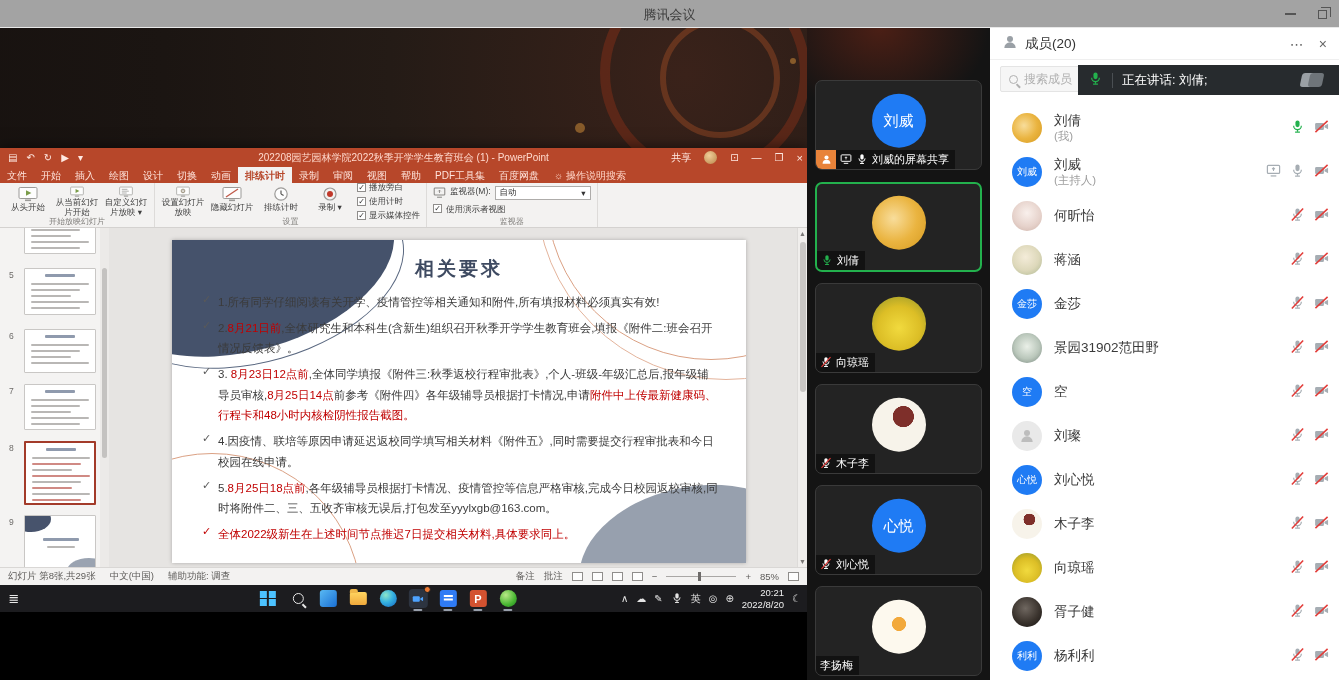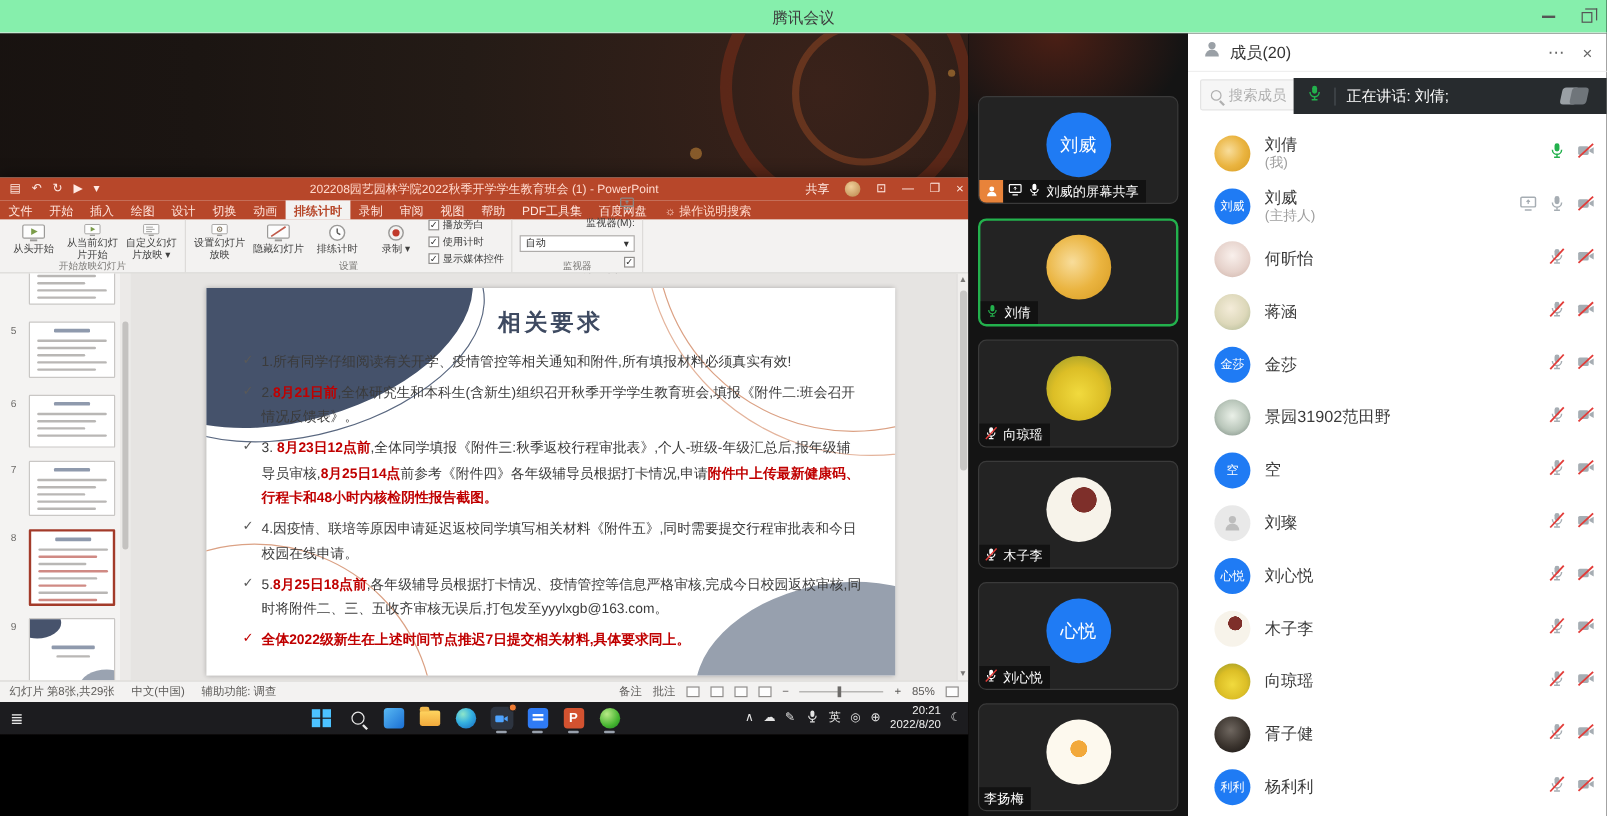--- a/index.html
+++ b/index.html
@@ -1,21 +1,21 @@
 <!DOCTYPE html>
 <html><head>
 <meta charset="utf-8">
 <style>
   * { margin:0; padding:0; box-sizing:border-box; }
   html,body { width:1339px; height:680px; overflow:hidden; }
   body { font-family:"Liberation Sans","DejaVu Sans",sans-serif; background:#000; }
   .app { position:relative; width:1339px; height:680px; background:#000; }
 
   
-  .titlebar { position:absolute; left:0; top:0; width:1339px; height:28px; background:#86efac; border-bottom:1px solid #e8e8e8; }
+  .titlebar { position:absolute; left:0; top:0; width:1339px; height:28px; background:#a3a3a3; border-bottom:1px solid #e8e8e8; }
   .tb-title { position:absolute; left:0; right:0; top:6px; text-align:center; font-size:13px; color:#3c3c3c; }
   .tb-controls { position:absolute; right:6px; top:0; height:28px; display:flex; align-items:center; gap:22px; padding-right:6px; }
   .tb-min { width:11px; height:1.5px; background:#555; }
   .tb-restore { width:9px; height:9px; border:1.2px solid #555; position:relative; }
   .tb-restore::before { content:""; position:absolute; left:2px; top:-4px; width:9px; height:9px; border:1.2px solid #555; border-left:none; border-bottom:none; }
 
   .stage { position:absolute; left:0; top:28px; width:1339px; height:652px; background:#000; }
 
   
   .share { position:absolute; left:0; top:0; width:807px; height:584px; background:radial-gradient(circle at 85% 8%, #3a221a 0%, #241b16 34%, #1b1512 60%, #15100e 100%); overflow:hidden; }
@@ -42,21 +42,21 @@
   .ppt-ribbon { position:absolute; left:0; top:35px; width:100%; height:45px; background:#f3f2f1; border-bottom:1px solid #d4d2d0; display:flex; }
   .rgroup { position:relative; height:100%; border-right:1px solid #dddbd9; padding:2px 6px 10px; display:flex; gap:5px; }
   .rgroup-label { position:absolute; left:0; right:0; bottom:0; text-align:center; font-size:8px; color:#7d7b78; }
   .rbtn { display:flex; flex-direction:column; align-items:center; justify-content:flex-start; width:44px; text-align:center; }
   .rbtn svg { width:20px; height:16px; margin-top:1px; }
   .rbtn .rlbl { font-size:8.5px; color:#3f3f3f; line-height:1.1; margin-top:1px; }
   .rchecks { display:flex; flex-direction:column; justify-content:center; gap:2px; padding-top:1px; }
   .rcheck { display:flex; align-items:center; gap:3px; font-size:8.5px; color:#3f3f3f; white-space:nowrap; }
   .cbx { width:9px; height:9px; background:#fff; border:1px solid #8f8d8b; font-size:8px; line-height:7px; text-align:center; color:#333; }
   .monitor-rows { display:flex; flex-direction:column; justify-content:center; gap:4px; }
-  .mon-row { display:flex; align-items:flex-end; gap:4px; font-size:8.5px; color:#3f3f3f; white-space:nowrap;flex-direction:column; }
+  .mon-row { display:flex; align-items:flex-start; gap:4px; font-size:8.5px; color:#3f3f3f; white-space:nowrap; }
   .mon-select { width:96px; height:14px; background:#fff; border:1px solid #aeacaa; font-size:8.5px; color:#333; display:flex; align-items:center; justify-content:space-between; padding:0 4px; }
 
   .ppt-body { position:absolute; left:0; top:80px; width:100%; height:339px; background:#e6e4e2; }
   .thumbs { position:absolute; left:0; top:0; width:100px; height:100%; background:#f4f3f2; overflow:hidden; }
   .thumb { position:absolute; left:24px; width:72px; background:#fff; border:1px solid #c9c7c5; border-radius:1px; overflow:hidden; }
   .thumb.sel { border:2px solid #a33b2a; }
   .thumb-num { position:absolute; left:9px; font-size:8.5px; color:#6d6b69; }
   .tl { position:absolute; background:#b9b7b5; height:1.5px; border-radius:1px; }
   .tl.red { background:#d08a84; }
   .tl.title { background:#8f9aad; height:2.5px; }
@@ -74,21 +74,21 @@
   .dec.blob-tl-line { left:-64px; top:-46px; width:300px; height:168px; border:1px solid #5a6880; border-radius:50%; transform:rotate(-16deg); }
   .dec.arc-tr { right:-130px; top:-210px; width:330px; height:330px; border:1.5px solid #dba184; border-radius:50%; }
   .dec.arc-tr2 { right:-170px; top:-240px; width:380px; height:380px; border:1px solid #e4b49c; border-radius:50%; }
   .dec.blob-br { right:-62px; bottom:-74px; width:230px; height:150px; background:#97a0ae; border-radius:50%; transform:rotate(-12deg); }
   .dec.arc-bl { left:-110px; bottom:-190px; width:300px; height:300px; border:1.5px solid #dba184; border-radius:50%; }
   .slide-title { position:absolute; left:0; right:0; top:16px; text-align:center; font-size:19px; font-weight:bold; color:#3e4a61; letter-spacing:3px; }
   .bullets { position:absolute; left:30px; right:26px; top:52px; }
   .bullet { display:flex; margin-bottom:5px; }
   .bullet .chk { width:16px; flex:0 0 16px; font-size:11px; color:#595959; padding-top:1px; }
   .bullet .txt { font-size:11.5px; line-height:1.8; color:#3b3b3b; }
-  .bullet .txt .red { color:#c00000; font-weight:bold; }
+  .bullet .txt .red { color:#c00000; font-weight:normal; }
   .bullet.allred .chk { color:#c00000; }
 
   .ppt-status { position:absolute; left:0; bottom:0; width:100%; height:18px; background:#f3f2f1; border-top:1px solid #d9d7d5; display:flex; align-items:center; font-size:9.5px; color:#5d5b59; padding:0 8px; }
   .st-item { margin-right:14px; white-space:nowrap; }
   .st-right { margin-left:auto; display:flex; align-items:center; gap:9px; white-space:nowrap; }
   .view-ic { width:11px; height:9px; border:1px solid #8f8d8b; background:#fdfdfd; }
   .zoom-slider { width:70px; height:1.5px; background:#a9a7a5; position:relative; }
   .zoom-slider .knob { position:absolute; left:32px; top:-3.5px; width:3px; height:9px; background:#6d6b69; }
 
   

